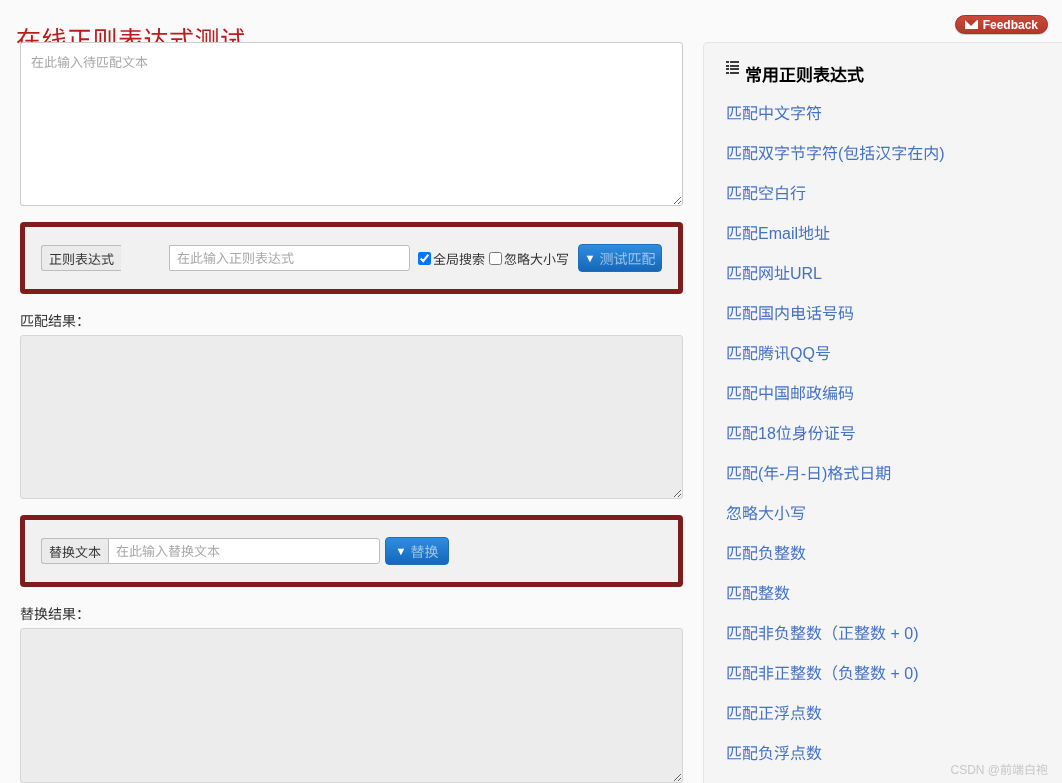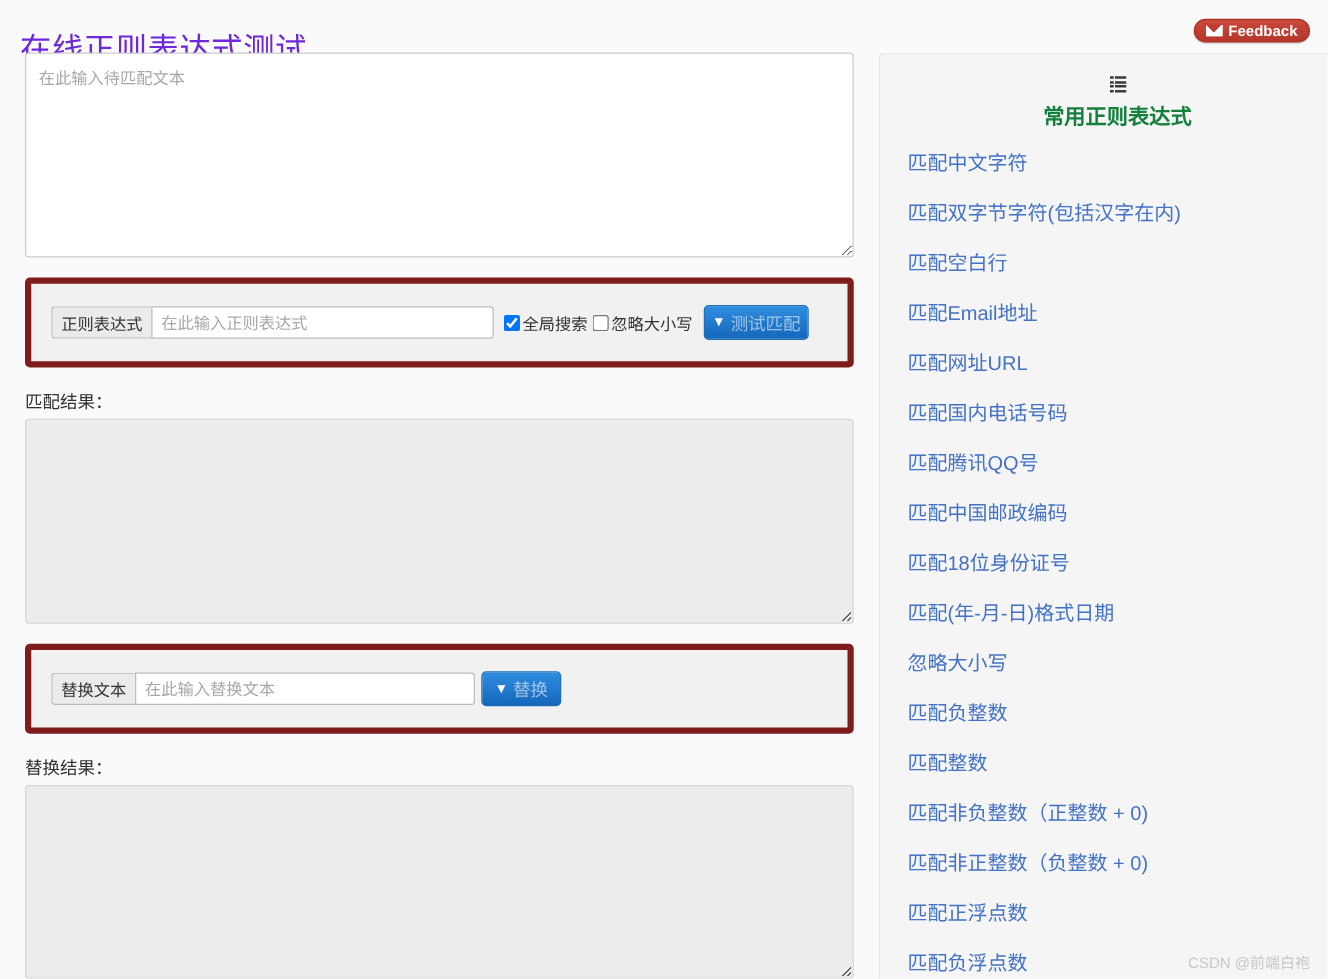--- a/index.html
+++ b/index.html
@@ -18,21 +18,21 @@
     overflow: hidden;
   }
 
   
   .page-title {
     position: absolute;
     left: 16px;
     top: 6px;
     font-size: 25px;
     font-weight: 400;
-    color: #6d28d9;
+    color: #b91c1c;
     line-height: 34px;
     letter-spacing: .5px;
   }
   .feedback-btn {
     position: absolute;
     right: 14px;
     top: 15px;
     display: inline-flex;
     align-items: center;
     gap: 5px;
@@ -119,21 +119,21 @@
     border: 1px solid #bdbdbd;
     border-radius: 0 3px 3px 0;
     background: #ffffff;
     padding: 0 7px;
     font-family: "Liberation Sans", "DejaVu Sans", sans-serif;
     font-size: 13px;
     color: #333;
     outline: none;
   }
   .ig-input::placeholder { color: #a8a8a8; }
-  #regex-input { width: 274px; }
+  #regex-input { width: 274px; margin-left: 48px; }
   #replace-input { width: 272px; }
 
   .chk-group {
     display: flex;
     align-items: center;
     margin-left: 8px;
     font-size: 13px;
     color: #333;
     white-space: nowrap;
   }
@@ -201,27 +201,26 @@
     min-height: 741px;
     background: #f5f5f5;
     border: 1px solid #e4e4e4;
     border-right: none;
     border-bottom: none;
     border-radius: 5px 0 0 0;
     padding: 18px 0 10px 22px;
   }
   .sidebar-header {
     display: flex;
-    align-items: center;
+    align-items: flex-start;
     gap: 6px;
     font-size: 17px;
     font-weight: bold;
-    color: #15803d;
+    color: #000000;
     margin-bottom: 18px;
-    flex-direction: column;
   }
   .list-icon {
     display: inline-block;
     width: 13px;
     height: 12px;
     position: relative;
   }
   .list-icon i {
     position: absolute;
     left: 0;

